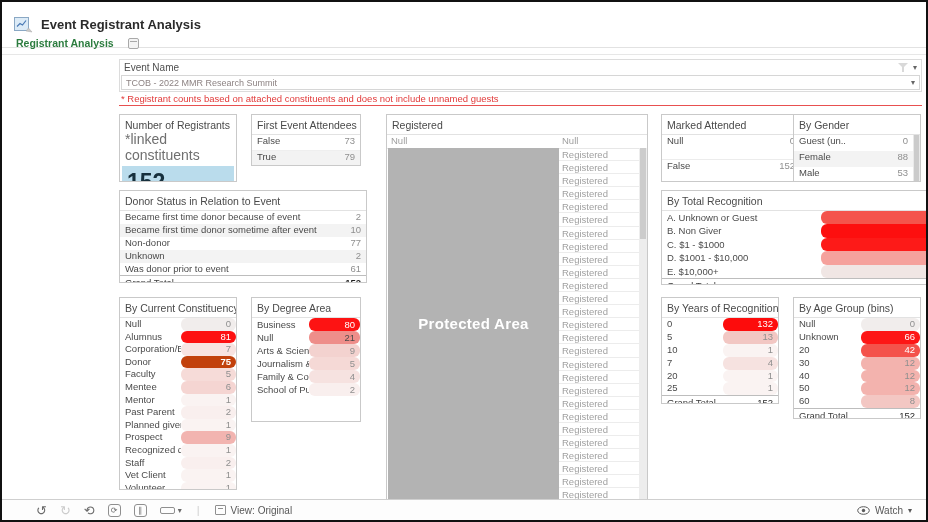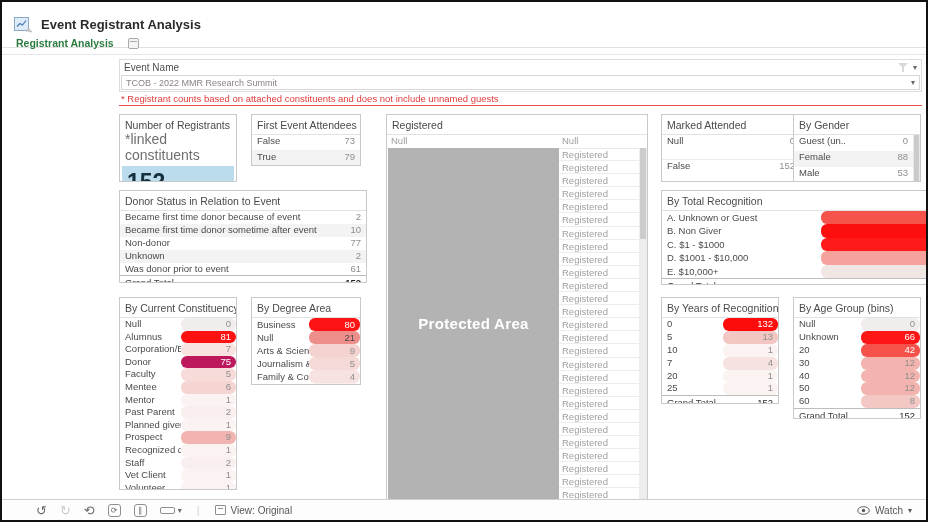--- a/index.html
+++ b/index.html
@@ -335,21 +335,21 @@
           <span class="val" style="background: rgb(253, 17, 17); color: rgb(255, 255, 255);">81</span>
         </div>
 
         <div class="trow">
           <span class="lbl">Corporation/Bu..</span>
           <span class="val" style="background: rgb(248, 227, 225);">7</span>
         </div>
 
         <div class="trow">
           <span class="lbl">Donor</span>
-          <span class="val" style="background: #be185d; color: rgb(255, 255, 255);">75</span>
+          <span class="val" style="background: #c2410c; color: rgb(255, 255, 255); font-weight: bold;">75</span>
         </div>
 
         <div class="trow">
           <span class="lbl">Faculty</span>
           <span class="val" style="background: rgb(246, 219, 216);">5</span>
         </div>
 
         <div class="trow">
           <span class="lbl">Mentee</span>
           <span class="val" style="background: rgb(245, 213, 210);">6</span>
@@ -391,21 +391,21 @@
         </div>
 
         <div class="trow">
           <span class="lbl">Volunteer</span>
           <span class="val" style="background: rgb(250, 243, 242);">1</span>
         </div>
 
     </div>
   </div>
 
-  <div id="degree" class="panel heat" style="left:249px; top:295px; width:110px; height:88px;">
+  <div id="degree" class="panel heat" style="left:249px; top:295px; width:110px; height:125px;">
     <div class="ptitle">By Degree Area</div>
     <div class="rows">
 
         <div class="trow">
           <span class="lbl">Business</span>
           <span class="val" style="background: rgb(253, 19, 19); color: rgb(255, 255, 255);">80</span>
         </div>
 
         <div class="trow">
           <span class="lbl">Null</span>

